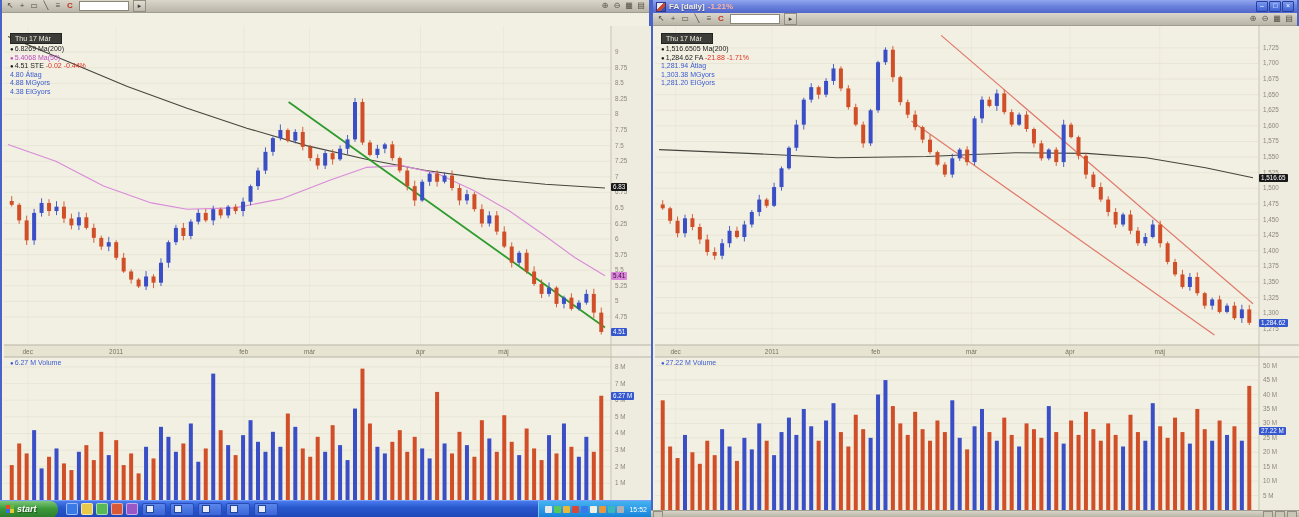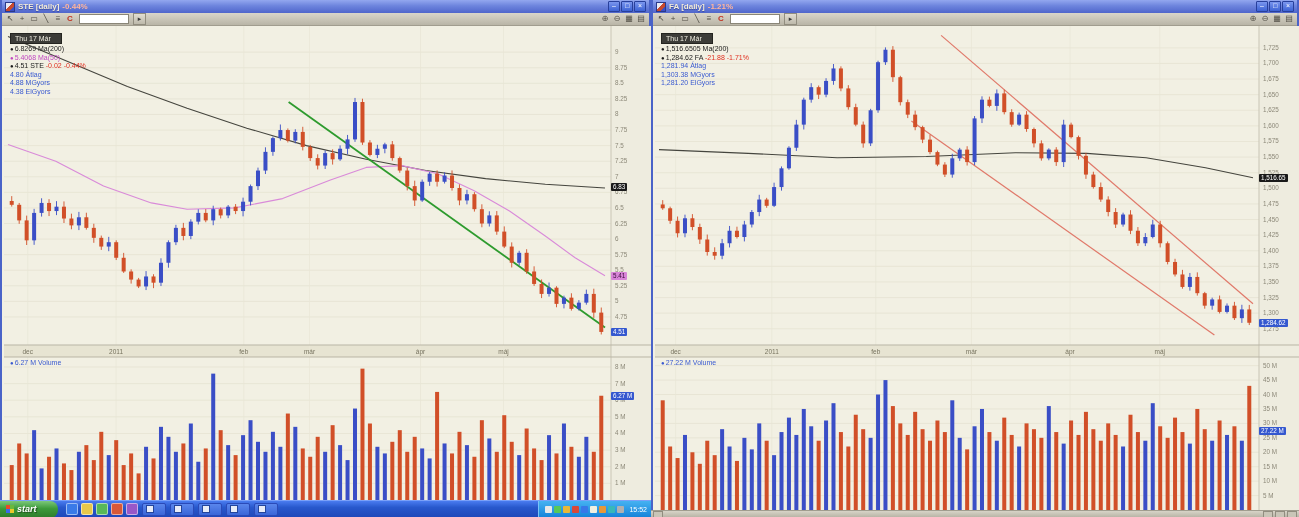--- a/index.html
+++ b/index.html
@@ -54,30 +54,20 @@
            background:linear-gradient(#d8d4c8,#b9b5a7);border-top:1px solid #a19d8f;display:flex;align-items:center;box-sizing:border-box;}
   .rsbtn{width:8px;height:5px;background:#c9c5b7;border:1px solid #918d7f;margin-left:2px;}
   .rsright{margin-left:auto;display:flex;margin-right:2px;}
 </style>
 </head>
 <body>
 
 <div id="screen">
 
   <div class="window" id="win0" style="left:0;width:651px;">
-    <div class="titlebar">
-      <span class="appicon"></span>
-      <span class="apptitle">STE [daily]</span>
-      <span class="titlechange"> -0.44%</span>
-      <span class="winbtns">
-        <span class="winbtn">–</span>
-        <span class="winbtn">□</span>
-        <span class="winbtn">×</span>
-      </span>
-    </div>
     <div class="toolbar">
       <span class="tbicon">↖</span>
       <span class="tbicon">+</span>
       <span class="tbicon">▭</span>
       <span class="tbicon">╲</span>
       <span class="tbicon">≡</span>
       <span class="tbicon red">C</span>
       <input class="symbol-input" style="">
       <span class="gobtn">▸</span>
       <span class="tbright">

